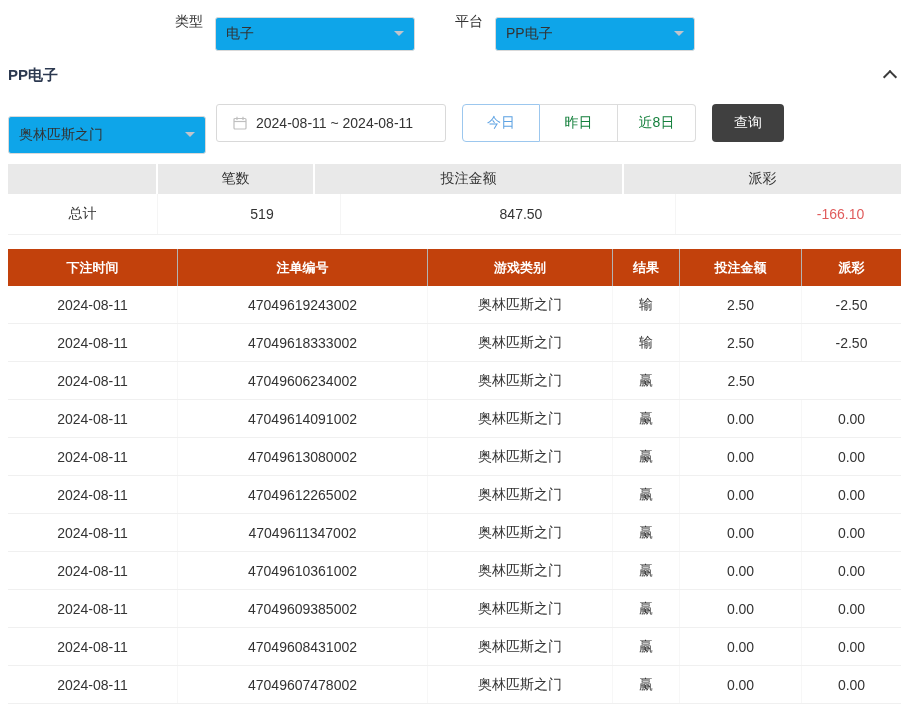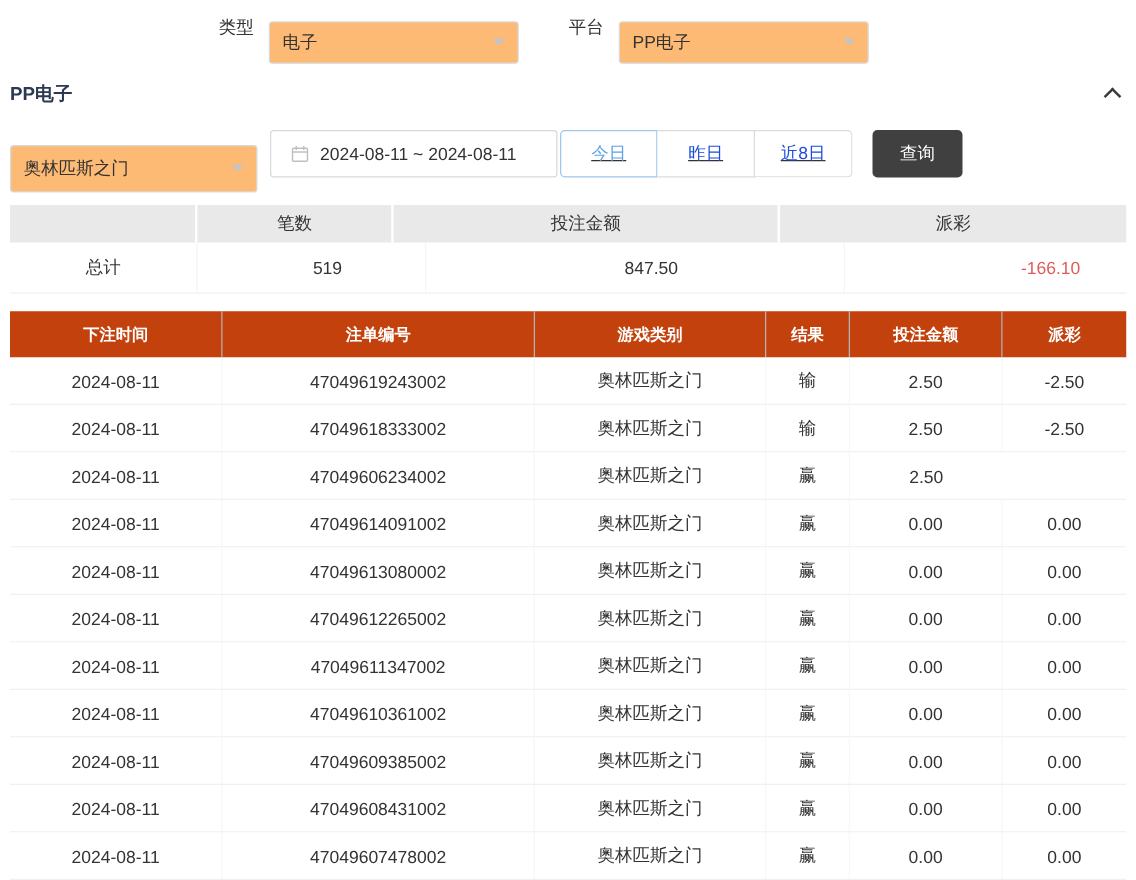--- a/index.html
+++ b/index.html
@@ -14,21 +14,21 @@
 
   
   .top-filters {
     display: flex; align-items: center;
     margin: 5px 0 0 167px; height: 34px;
   }
   .tf-label { font-size: 14px; color: #333; margin-right: 12px; white-space: nowrap; }
   .tf-gap { width: 40px; }
   .select {
     display: flex; align-items: center; justify-content: space-between;
-    border: 1px solid #d9d9d9; border-radius: 3px; background: #fdba74;
+    border: 1px solid #d9d9d9; border-radius: 3px; background: #0ea5e9;
     height: 34px; width: 200px; padding: 0 10px; font-size: 14px; cursor: pointer; margin-top: 23px;
   }
   .caret-down {
     width: 0; height: 0;
     border-left: 5px solid transparent; border-right: 5px solid transparent;
     border-top: 5px solid #c0c4cc;
   }
 
   
   .section-header {
@@ -44,25 +44,25 @@
 
   
   .toolbar { display: flex; align-items: center; margin-top: 17px; height: 38px; }
   .toolbar .select { height: 38px; width: 198px; }
   .date-input {
     display: flex; align-items: center; gap: 9px;
     border: 1px solid #d9d9d9; border-radius: 3px;
     height: 38px; width: 230px; margin-left: 10px; padding: 0 16px;
     font-size: 14px; color: #333; cursor: pointer; background: #fff;
   }
-  .btn-group { display: flex; margin-left: 2px; height: 38px; text-decoration: underline; }
+  .btn-group { display: flex; margin-left: 16px; height: 38px; }
   .qbtn {
     width: 78px; height: 38px; background: #fff;
     border: 1px solid #dcdcdc; border-left-width: 0;
-    font-size: 14px; color: #1d4ed8; cursor: pointer;
+    font-size: 14px; color: #15803d; cursor: pointer;
     font-family: inherit;
   }
   .qbtn:first-child { border-left-width: 1px; border-radius: 4px 0 0 4px; }
   .qbtn:last-child { border-radius: 0 4px 4px 0; }
   .qbtn.active { color: #5fa3e3; border: 1px solid #9cc7ee; }
   .qbtn.active + .qbtn { border-left-width: 0; }
   .query-btn {
     margin-left: 16px; width: 72px; height: 38px;
     background: #404040; color: #fff; border: none; border-radius: 4px;
     font-size: 14px; cursor: pointer; font-family: inherit;

